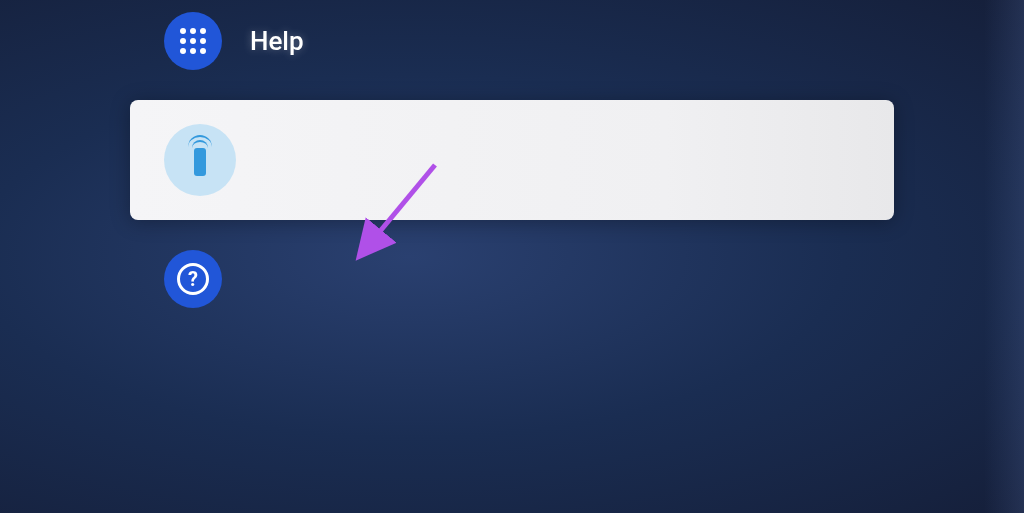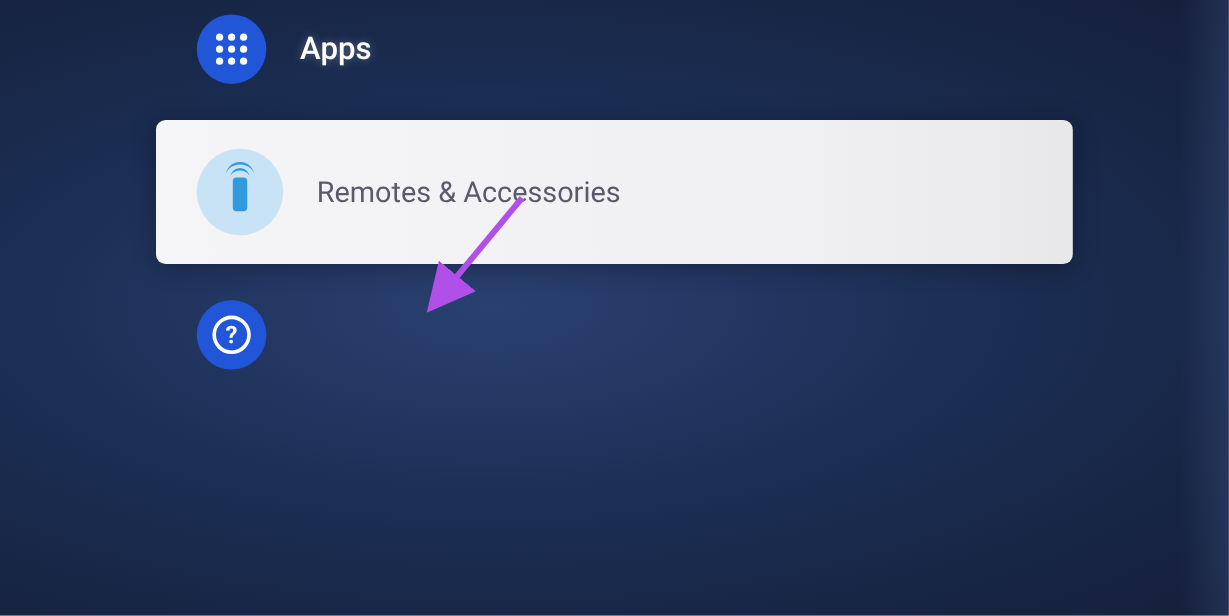--- a/index.html
+++ b/index.html
@@ -179,32 +179,31 @@
           <span></span>
           <span></span>
         <span></span>
           <span></span>
           <span></span>
         <span></span>
           <span></span>
           <span></span>
       </div>
     </div>
-    <div class="menu-label">Apps</div>
+    <div class="menu-label">Help</div>
   </div>
 
 
   <div class="menu-item selected">
     <div class="icon-circle">
       <div class="remote-icon">
         <div class="remote-waves"></div>
         <div class="remote-body"></div>
       </div>
     </div>
-    <div class="menu-label">Remotes &amp; Accessories</div>
   </div>
 
   <div class="menu-item">
     <div class="icon-circle">
       <div class="help-icon">?</div>
     </div>
   </div>
 
 </div>
 

